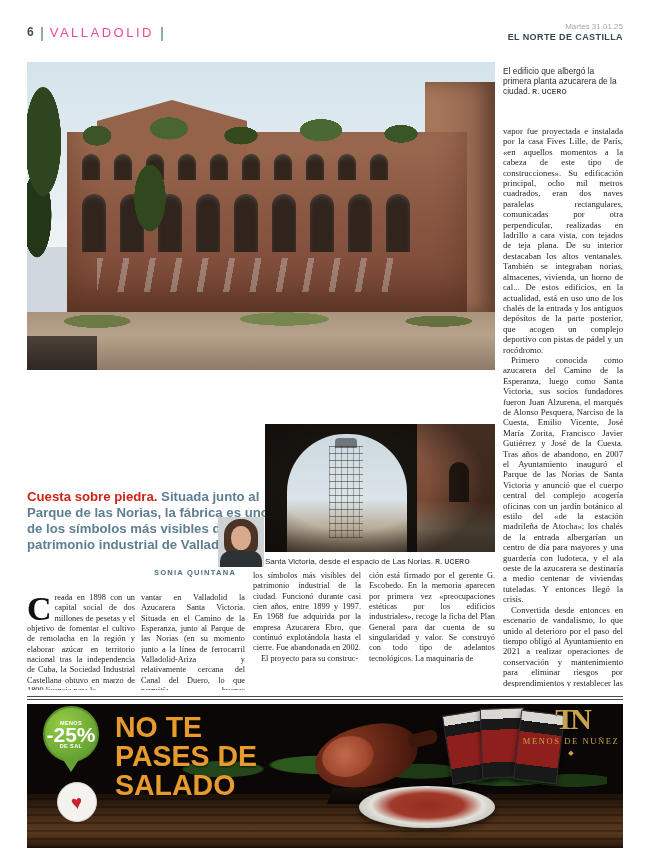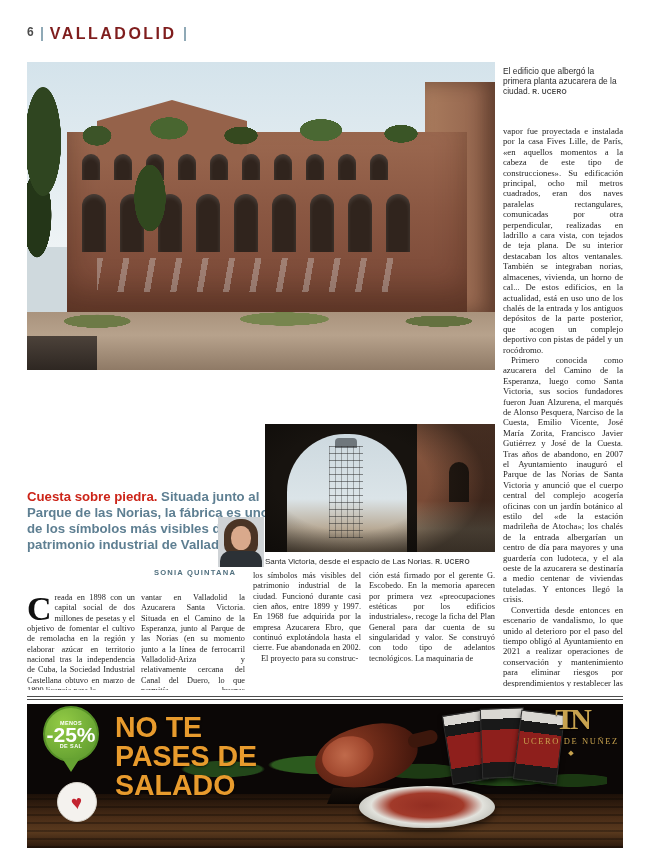--- a/index.html
+++ b/index.html
@@ -3,21 +3,21 @@
 <meta charset="utf-8">
 <style>
   * { margin:0; padding:0; box-sizing:border-box; }
   body { background:#e8e8e8; font-family:"Liberation Sans", sans-serif; }
   .page { position:relative; width:650px; height:852px; background:#ffffff; margin:0 auto; overflow:hidden; }
 
   
   .hdr { position:absolute; top:25px; left:27px; right:27px; height:20px; }
   .pagenum { display:inline-block; font-size:12px; font-weight:bold; color:#4c4c4c; vertical-align:top; }
   .vbar { display:inline-block; width:2px; height:14px; background:#8fa9b6; margin:0 7px; vertical-align:-2px; }
-  .section-name { display:inline-block; font-size:16px; font-weight:bold; letter-spacing:2.5px; color:#7f1d1d; vertical-align:top; }
+  .section-name { display:inline-block; font-size:13px; font-weight:normal; letter-spacing:2.5px; color:#ec4899; vertical-align:top; }
   .hdr-right { position:absolute; right:0; top:-3px; text-align:right; line-height:1.2; }
   .hdr-date { font-size:8px; color:#a8a8a8; }
   .hdr-masthead { font-size:9px; font-weight:800; color:#36474f; letter-spacing:.4px; }
 
   
   .lead-photo { position:absolute; left:27px; top:62px; width:468px; height:308px; overflow:hidden; background:linear-gradient(180deg,#dfe9ee 0%,#e9f0f3 30%,#cfd9dd 55%); }
   .lp-sky { position:absolute; inset:0 0 40% 0; background:linear-gradient(180deg,#d4e3eb,#eef3f5); }
   .lp-building { position:absolute; left:40px; top:70px; width:400px; height:180px; background:linear-gradient(180deg,#9c6950 0%,#8a5742 45%,#774635 100%); box-shadow:inset 0 -20px 30px rgba(40,20,10,.35); }
   .lp-gable { position:absolute; left:70px; top:38px; width:150px; height:60px; background:#95624a; clip-path:polygon(0 100%,0 35%,50% 0,100% 35%,100% 100%); }
   .lp-tower { position:absolute; right:0px; top:20px; width:70px; height:230px; background:linear-gradient(90deg,#a97b5d,#8f604a); box-shadow:inset -10px 0 18px rgba(30,15,8,.4); }
@@ -122,20 +122,24 @@
   .tn-name { font-size:8.5px; letter-spacing:1.6px; margin-top:2px; white-space:nowrap; }
   .tn-diamond { font-size:7px; margin-top:3px; }
 </style>
 </head>
 <body>
 
 <div class="page">
 
   <div class="hdr">
     <span class="pagenum">6</span><span class="vbar"></span><span class="section-name">VALLADOLID</span><span class="vbar"></span>
+    <div class="hdr-right">
+      <div class="hdr-date">Martes 31.01.25</div>
+      <div class="hdr-masthead">EL NORTE DE CASTILLA</div>
+    </div>
   </div>
 
   <div class="lead-photo">
     <div class="lp-sky"></div>
     <div class="lp-tower"></div>
     <div class="lp-building"></div>
     <div class="lp-gable"></div>
     <div class="lp-veg"></div>
     <div class="lp-arch-row" style="top:92px;">
       <div class="arch small"></div>
@@ -251,18 +255,18 @@
     <div class="plate"></div>
 
     <div class="packs">
       <div class="pack p1"></div>
       <div class="pack p2"></div>
       <div class="pack p3"></div>
     </div>
 
     <div class="tn">
       <div class="tn-monogram">TN</div>
-      <div class="tn-name">UCERO DE NUÑEZ</div>
+      <div class="tn-name">MENOS DE NUÑEZ</div>
       <div class="tn-diamond">◆</div>
     </div>
   </div>
 
 </div>
 
 </body></html>

